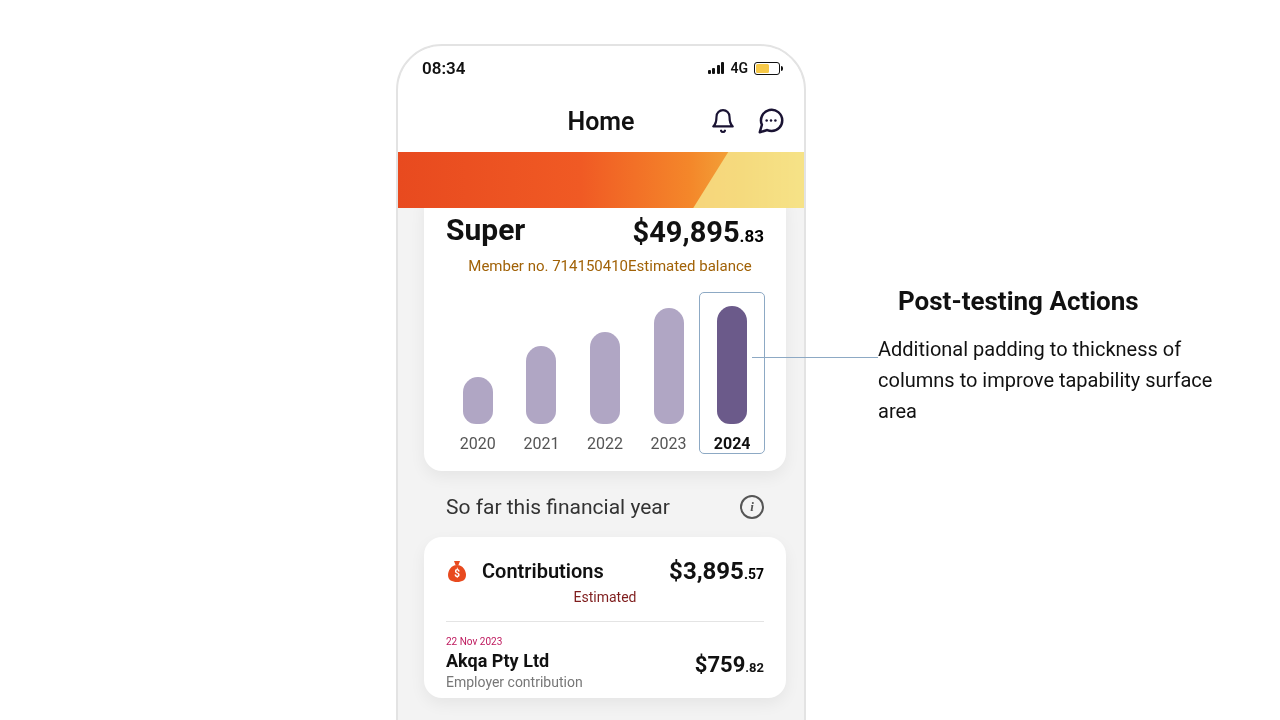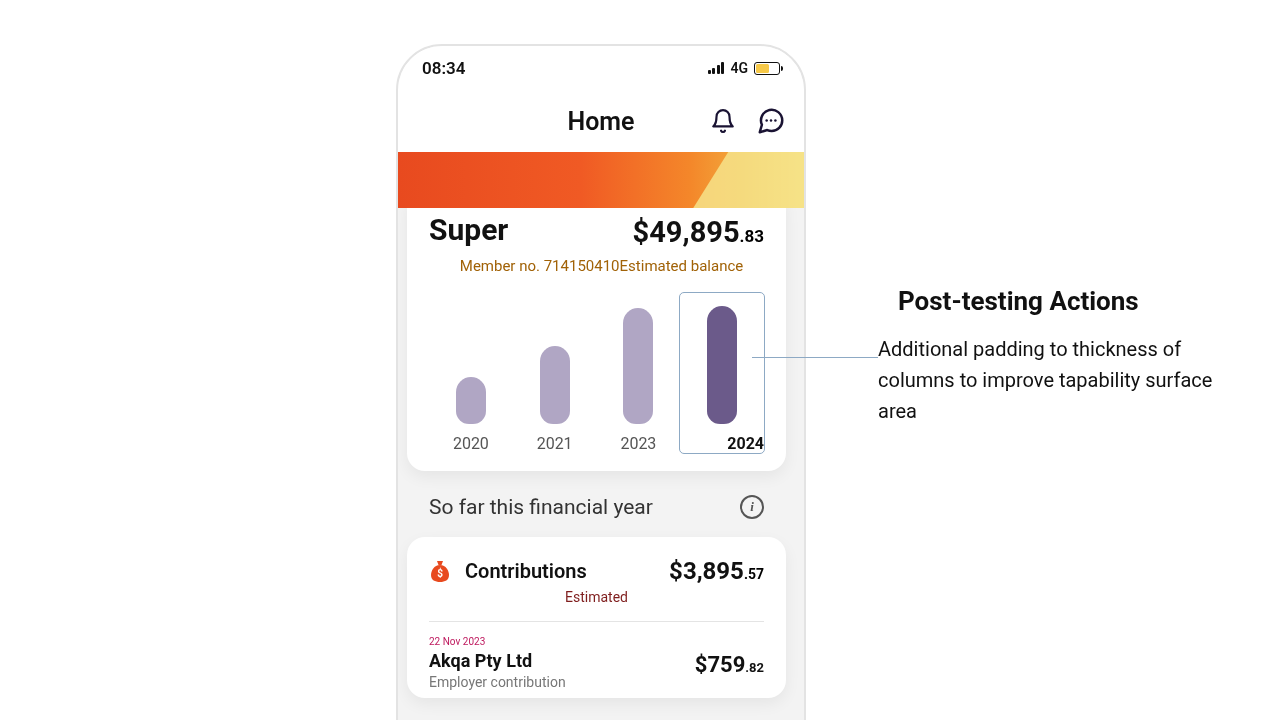--- a/index.html
+++ b/index.html
@@ -88,21 +88,21 @@
     background: linear-gradient(90deg,#e84a1f 0%, #f05a24 45%, #f4872a 72%, #f2a93c 85%, #f3e07a 100%);
     position:relative;
     overflow:hidden;
   }
   .banner-cut {
     position:absolute; right:-30px; top:-20px; width:120px; height:120px; background:#f6e389; transform:rotate(32deg);
     opacity:.85;
   }
   
   .scroll-body {
-    padding: 0 18px 0 9px;
+    padding: 0 18px 0 26px;
     margin-top:-18px;
   }
   .card {
     background:#fff;
     border-radius:18px;
     box-shadow: 0 6px 16px rgba(0,0,0,.06);
     padding:22px 22px 18px 22px;
   }
   .super-card .row1 {
     display:flex; justify-content:space-between; align-items:flex-end;
@@ -141,21 +141,20 @@
   .bar {
     width:30px;
     border-radius:16px 16px 14px 14px;
     background:#b0a6c4;
   }
   .bar-col.selected .bar { background:#6b5a8a; }
   .bar-col.selected {
     outline:1px solid #8da9c4;
     outline-offset:0;
     border-radius:4px;
-    align-items:flex-end;
   }
   .bar-col.selected .bar-label { font-weight:700; color:#111; }
   .bar-label { font-size:16px; color:#555; }
   
   .section-heading {
     display:flex; align-items:center; justify-content:space-between;
     padding:24px 22px 18px 22px;
     color:#3a3a3a;
   }
   .section-heading h3 { font-size:21px; font-weight:400; color:#333; }
@@ -269,20 +268,26 @@
                 <div class="bar-label">2020</div>
               </div>
               <div class="bar-col">
                 <div class="bar-hit">
                   <div class="bar" style="height: 77.88px;"></div>
                 </div>
                 <div class="bar-label">2021</div>
               </div>
               <div class="bar-col">
                 <div class="bar-hit">
+                  <div class="bar" style="height: 92.04px;"></div>
+                </div>
+                <div class="bar-label">2022</div>
+              </div>
+              <div class="bar-col">
+                <div class="bar-hit">
                   <div class="bar" style="height: 115.64px;"></div>
                 </div>
                 <div class="bar-label">2023</div>
               </div>
               <div class="bar-col selected">
                 <div class="bar-hit">
                   <div class="bar" style="height: 118px;"></div>
                 </div>
                 <div class="bar-label">2024</div>
               </div>

